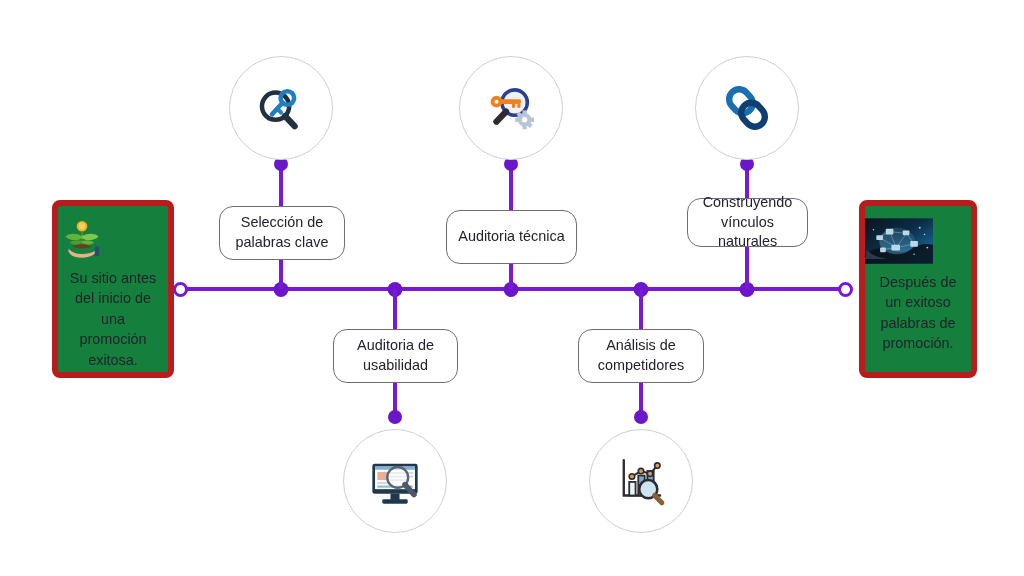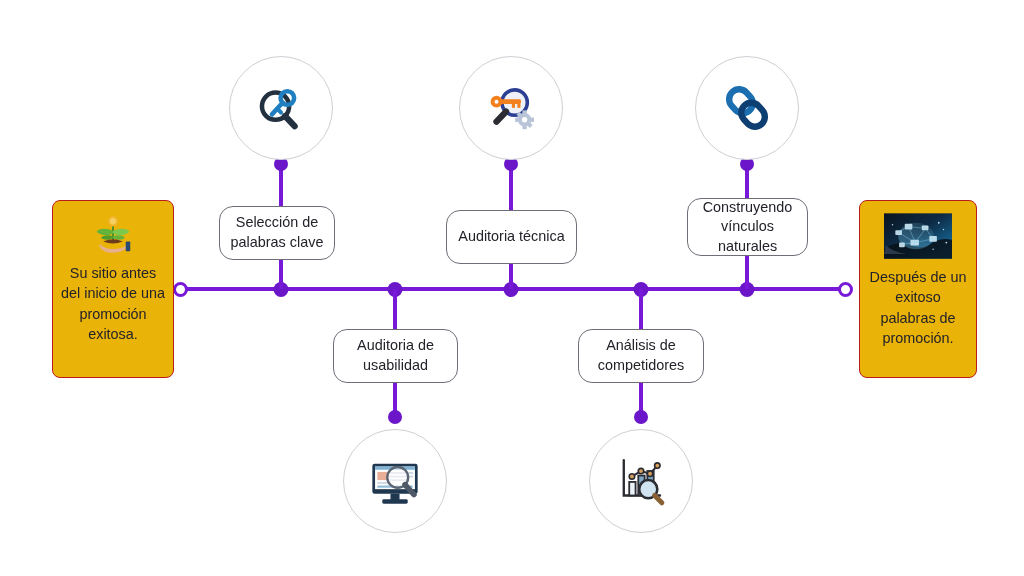--- a/index.html
+++ b/index.html
@@ -75,26 +75,26 @@
     text-align: center;
     color: #22222a;
     font-size: 14.4px;
     line-height: 1.36;
     padding: 6px 10px;
   }
 
   
   .endcard {
     position: absolute;
-    background: #eab308;
-    border: 1px solid #b91c1c;
+    background: #15803d;
+    border: 6px solid #b91c1c;
     border-radius: 8px;
     display: flex;
     flex-direction: column;
-    align-items: center;
+    align-items: flex-start;
     padding-top: 12px;
   }
   .endcard .thumb { display: block; }
   .endcard .ctext {
     margin-top: 8px;
     text-align: center;
     font-size: 14.4px;
     line-height: 1.42;
     color: #22222a;
     padding: 0 8px;
@@ -209,29 +209,29 @@
         <circle cx="22" cy="27" r="3" fill="#d9a05a" stroke="#2c2c33" stroke-width="1.8"></circle>
         <circle cx="32" cy="21" r="3" fill="#d9a05a" stroke="#2c2c33" stroke-width="1.8"></circle>
         <circle cx="42" cy="24" r="3" fill="#d9a05a" stroke="#2c2c33" stroke-width="1.8"></circle>
         <circle cx="50" cy="15" r="3" fill="#d9a05a" stroke="#2c2c33" stroke-width="1.8"></circle>
         <circle cx="40" cy="41" r="10" fill="#cfe3f0" stroke="#2c2c33" stroke-width="2.8"></circle>
         <path d="M47 48 L55 56" stroke="#8a6136" stroke-width="5.5" stroke-linecap="round"></path>
       </svg>
     </span>
   </div>
 
-  <div class="nodebox" style="left:219px; top:206px; width:116px; height:54px">
+  <div class="nodebox" style="left:219px; top:206px; width:126px; height:54px">
     <span>Selección de palabras clave</span>
   </div>
 
   <div class="nodebox" style="left:446px; top:210px; width:131px; height:54px">
     <span>Auditoria técnica</span>
   </div>
 
-  <div class="nodebox" style="left:687px; top:198px; width:121px; height:58px">
+  <div class="nodebox" style="left:687px; top:198px; width:121px; height:49px">
     <span>Construyendo vínculos naturales</span>
   </div>
 
   <div class="nodebox" style="left:578px; top:329px; width:126px; height:54px">
     <span>Análisis de competidores</span>
   </div>
 
   <div class="nodebox" style="left:333px; top:329px; width:125px; height:54px">
     <span>Auditoria de usabilidad</span>
   </div>

